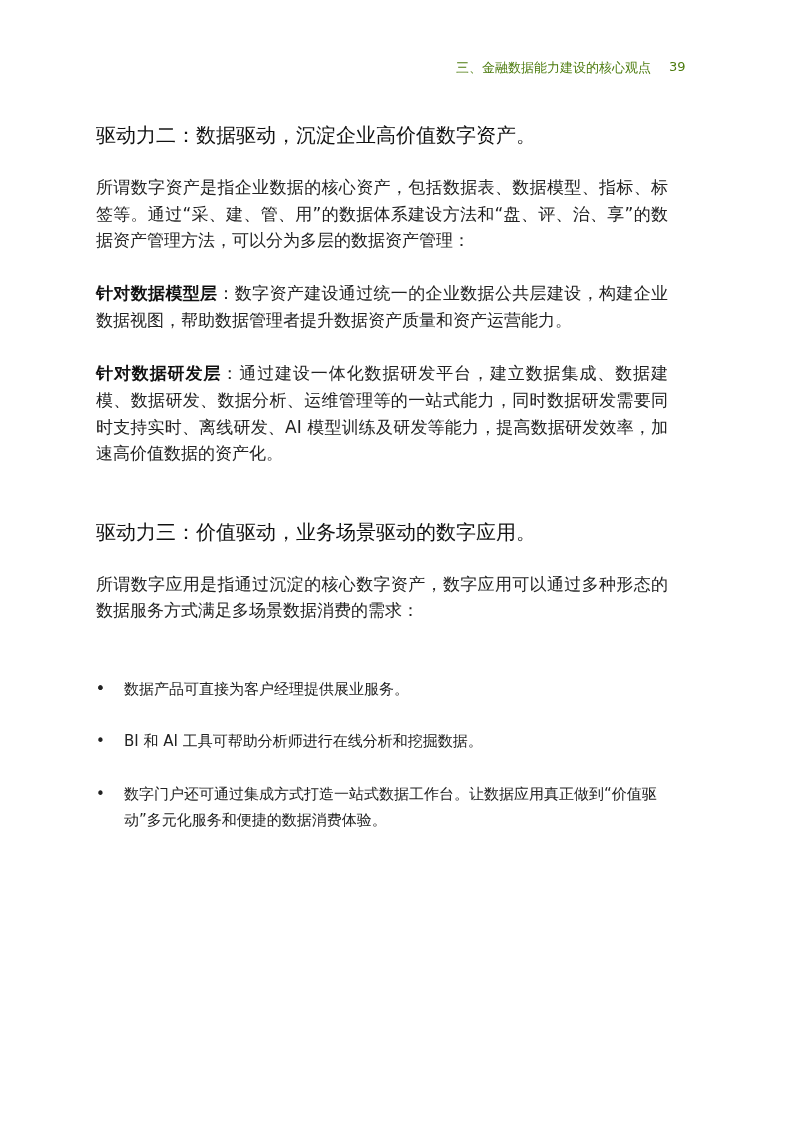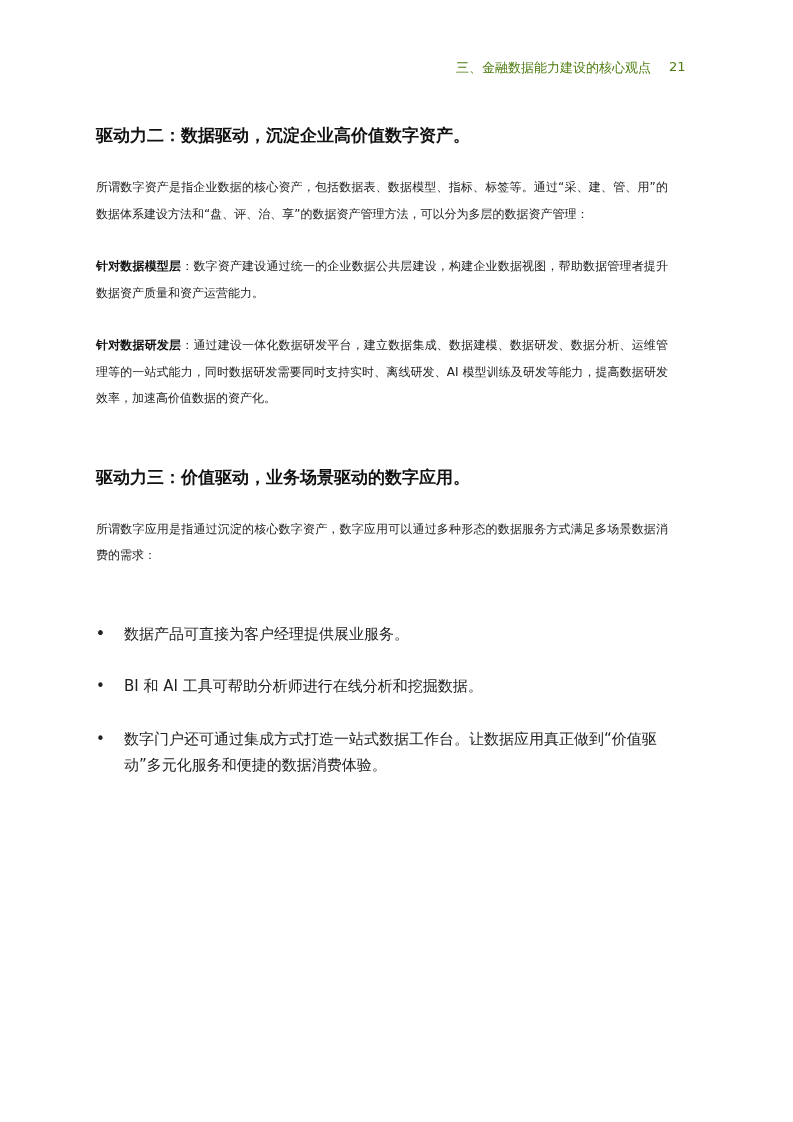--- a/index.html
+++ b/index.html
@@ -35,29 +35,29 @@
       left: 669px;
       top: 0;
     }
     .content {
       position: absolute;
       left: 96px;
       top: 122px;
       width: 572px;
     }
     .heading {
-      font-size: 17px;
-      font-weight: bold;
+      font-size: 20px;
+      font-weight: normal;
       line-height: 26px;
       margin: 0;
       color: #111;
       white-space: nowrap;
     }
     .para {
-      font-size: 12px;
+      font-size: 17px;
       line-height: 26.5px;
       margin: 0;
       color: #222;
       text-align: justify;
     }
     .para b {
       font-weight: bold;
       color: #111;
       font-family: Liberation Serif, serif;
     }
@@ -82,21 +82,21 @@
       top: 0;
       width: 12px;
       text-align: left;
     }
   </style>
 </head>
 <body>
 
 <div class="page-header">
   <span class="header-title">三、金融数据能力建设的核心观点</span>
-  <span class="page-number">21</span>
+  <span class="page-number">39</span>
 </div>
 
 <div class="content">
 
   <h2 class="heading">驱动力二：数据驱动，沉淀企业高价值数字资产。</h2>
   <div class="gap-after-heading"></div>
 
   <p class="para">所谓数字资产是指企业数据的核心资产，包括数据表、数据模型、指标、标签等。通过“采、建、管、用”的数据体系建设方法和“盘、评、治、享”的数据资产管理方法，可以分为多层的数据资产管理：</p>
   <div class="gap-para"></div>
 

